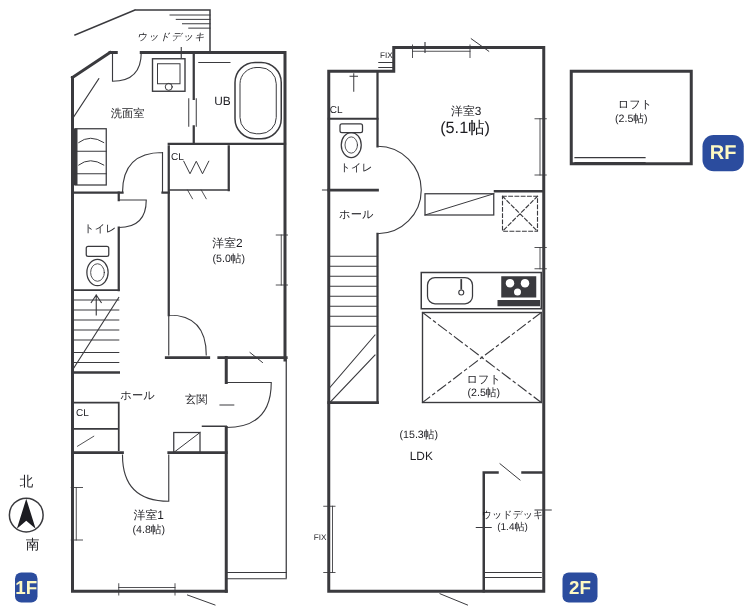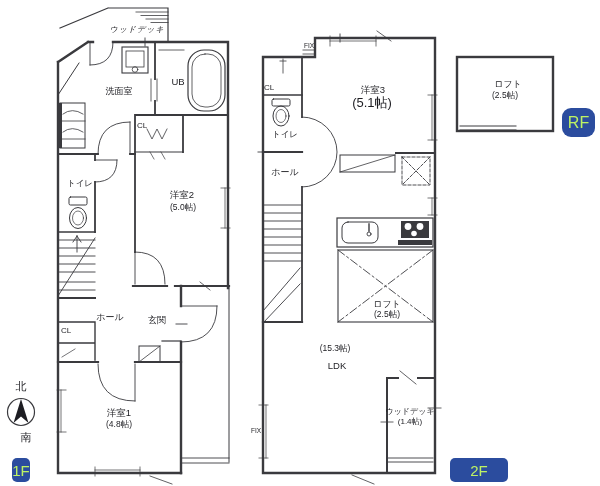--- a/index.html
+++ b/index.html
@@ -2,21 +2,21 @@
 <html><head>
 <meta charset="utf-8">
 <style>
   html,body{margin:0;padding:0;background:#ffffff;}
   #stage{position:relative;width:600px;height:486px;background:#ffffff;overflow:hidden;
          font-family:"Liberation Sans","DejaVu Sans",sans-serif;}
   svg{position:absolute;left:0;top:0;}
   .lbl{position:absolute;transform:translate(-50%,-50%);white-space:nowrap;
        color:#1d1d22;line-height:1;}
   .sp{letter-spacing:1px;font-style:italic;}
-  .badge{position:absolute;background:#2b4c9e;color:#bef264;font-weight:normal;
+  .badge{position:absolute;background:#2b4c9e;color:#fef9c3;font-weight:bold;
          display:flex;align-items:center;justify-content:center;text-align:center;}
   .badge.sq{border-radius:5px;font-size:15px;}
   .badge.rd{border-radius:9px;font-size:16px;}
 </style>
 </head>
 <body>
 
 <div id="stage">
 
 <svg width="600" height="486" viewBox="0 0 600 486">
@@ -198,21 +198,21 @@
     </g>
 
     <g>
       <circle cx="21" cy="412" r="13.5" stroke-width="1.2"></circle>
       <polygon points="21,399 13.5,423 21,416.5 28.5,423" fill="#1d1d22" stroke="none"></polygon>
     </g>
   </g>
 </svg>
 
 <div class="lbl sp" style="left:137px;top:30px;font-size:8px">ウッドデッキ</div>
-<div class="lbl" style="left:119px;top:91px;font-size:9px">洗面室</div>
+<div class="lbl" style="left:102px;top:91px;font-size:9px">洗面室</div>
 <div class="lbl" style="left:178px;top:82px;font-size:9.5px">UB</div>
 <div class="lbl" style="left:142px;top:126px;font-size:8px">CL</div>
 <div class="lbl" style="left:80px;top:183px;font-size:8.5px">トイレ</div>
 <div class="lbl" style="left:182px;top:195px;font-size:9.5px">洋室2</div>
 <div class="lbl" style="left:183px;top:207px;font-size:8.5px">(5.0帖)</div>
 <div class="lbl" style="left:110px;top:317px;font-size:9px">ホール</div>
 <div class="lbl" style="left:157px;top:320px;font-size:9px">玄関</div>
 <div class="lbl" style="left:66px;top:331px;font-size:8px">CL</div>
 <div class="lbl" style="left:119px;top:413px;font-size:9.5px">洋室1</div>
 <div class="lbl" style="left:119px;top:424px;font-size:8.5px">(4.8帖)</div>
@@ -231,16 +231,16 @@
 <div class="lbl" style="left:410px;top:422px;font-size:8px">(1.4帖)</div>
 <div class="lbl" style="left:256px;top:431px;font-size:6.5px">FIX</div>
 
 <div class="lbl" style="left:508px;top:84px;font-size:9px">ロフト</div>
 <div class="lbl" style="left:505px;top:95px;font-size:8.5px">(2.5帖)</div>
 
 <div class="lbl" style="left:21px;top:386px;font-size:11px">北</div>
 <div class="lbl" style="left:26px;top:437px;font-size:11px">南</div>
 
 <div class="badge sq" style="left:12px;top:458px;width:18px;height:24px">1F</div>
-<div class="badge sq" style="left:450px;top:458px;width:58px;height:24px">2F</div>
+<div class="badge sq" style="left:450px;top:458px;width:28px;height:24px">2F</div>
 <div class="badge rd" style="left:562px;top:108px;width:33px;height:29px">RF</div>
 
 </div>
 
 </body></html>

